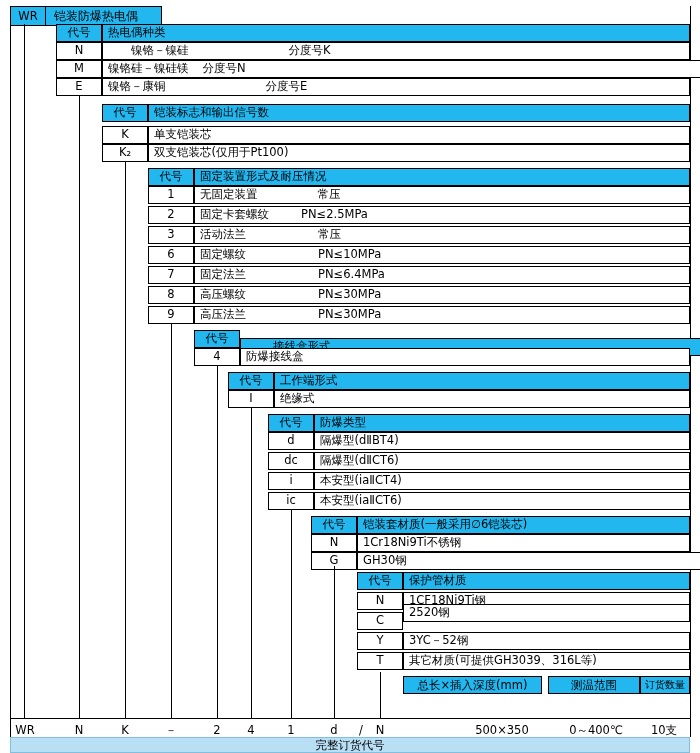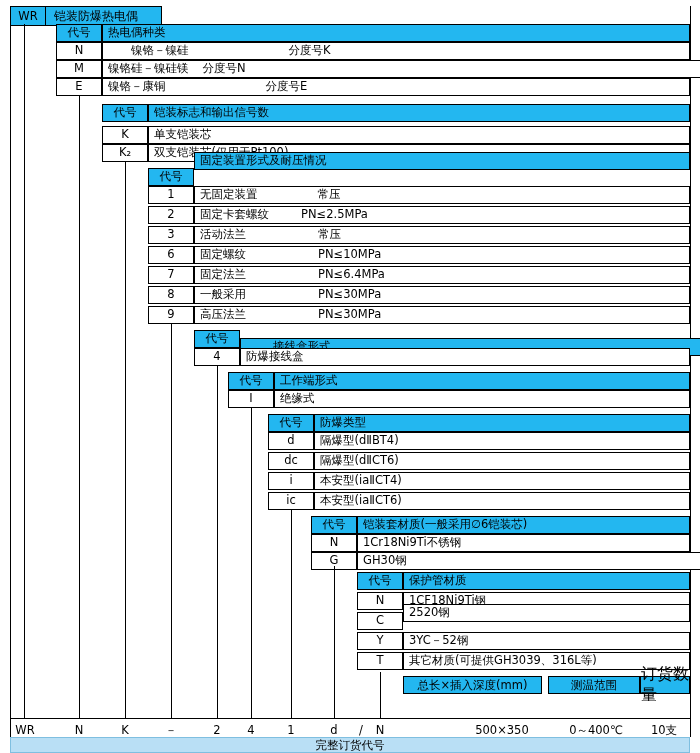--- a/index.html
+++ b/index.html
@@ -101,21 +101,21 @@
   <div class="cell center hdr code" style="left:102px;top:104px;">代号</div>
   <div class="cell left hdr" style="left:148px;top:104px;width:542px;">铠装标志和输出信号数</div>
 
   <div class="cell center code" style="left:102px;top:126px;">K</div>
   <div class="cell left" style="left:148px;top:126px;width:542px;">单支铠装芯</div>
 
   <div class="cell center code" style="left:102px;top:144px;">K₂</div>
   <div class="cell left" style="left:148px;top:144px;width:542px;">双支铠装芯(仅用于Pt100)</div>
 
   <div class="cell center hdr code" style="left:148px;top:168px;">代号</div>
-  <div class="cell left hdr" style="left:194px;top:152px;width:496px;">固定装置形式及耐压情况</div>
+  <div class="cell left hdr" style="left:194px;top:168px;width:496px;">固定装置形式及耐压情况</div>
 
   <div class="cell center code" style="left:148px;top:186px;">1</div>
   <div class="cell left" style="left:194px;top:186px;width:496px;">
     <span>无固定装置</span>
     <span style="margin-left:60px;">常压</span>
   </div>
 
   <div class="cell center code" style="left:148px;top:206px;">2</div>
   <div class="cell left" style="left:194px;top:206px;width:496px;">
     <span>固定卡套螺纹</span>
@@ -135,21 +135,21 @@
   </div>
 
   <div class="cell center code" style="left:148px;top:266px;">7</div>
   <div class="cell left" style="left:194px;top:266px;width:496px;">
     <span>固定法兰</span>
     <span style="margin-left:72px;">PN≤6.4MPa</span>
   </div>
 
   <div class="cell center code" style="left:148px;top:286px;">8</div>
   <div class="cell left" style="left:194px;top:286px;width:496px;">
-    <span>一般采用</span>
+    <span>高压螺纹</span>
     <span style="margin-left:72px;">PN≤30MPa</span>
   </div>
 
   <div class="cell center code" style="left:148px;top:306px;">9</div>
   <div class="cell left" style="left:194px;top:306px;width:496px;">
     <span>高压法兰</span>
     <span style="margin-left:72px;">PN≤30MPa</span>
   </div>
 
   <div class="cell center hdr code" style="left:194px;top:330px;">代号</div>
@@ -198,21 +198,21 @@
   <div class="cell left" style="left:403px;top:604px;width:287px;">2520钢</div>
 
   <div class="cell center code" style="left:357px;top:632px;">Y</div>
   <div class="cell left" style="left:403px;top:632px;width:287px;">3YC－52钢</div>
 
   <div class="cell center code" style="left:357px;top:652px;">T</div>
   <div class="cell left" style="left:403px;top:652px;width:287px;">其它材质(可提供GH3039、316L等)</div>
 
   <div class="bot-cell" style="left:403px;top:676px;width:139px;">总长×插入深度(mm)</div>
   <div class="bot-cell" style="left:548px;top:676px;width:92px;">测温范围</div>
-  <div class="bot-cell" style="left:640px;top:676px;width:50px;font-size:16px;">订货数量</div>
+  <div class="bot-cell" style="left:640px;top:676px;width:50px;font-size:10px;">订货数量</div>
 
   <div class="vline" style="left:24px;top:24px;height:694px;"></div>
   <div class="vline" style="left:79px;top:96px;height:622px;"></div>
   <div class="vline" style="left:125px;top:162px;height:556px;"></div>
   <div class="vline" style="left:171px;top:324px;height:394px;"></div>
   <div class="vline" style="left:217px;top:366px;height:352px;"></div>
   <div class="vline" style="left:251px;top:408px;height:310px;"></div>
   <div class="vline" style="left:291px;top:510px;height:208px;"></div>
   <div class="vline" style="left:334px;top:566px;height:152px;"></div>
   <div class="vline" style="left:380px;top:672px;height:46px;"></div>

